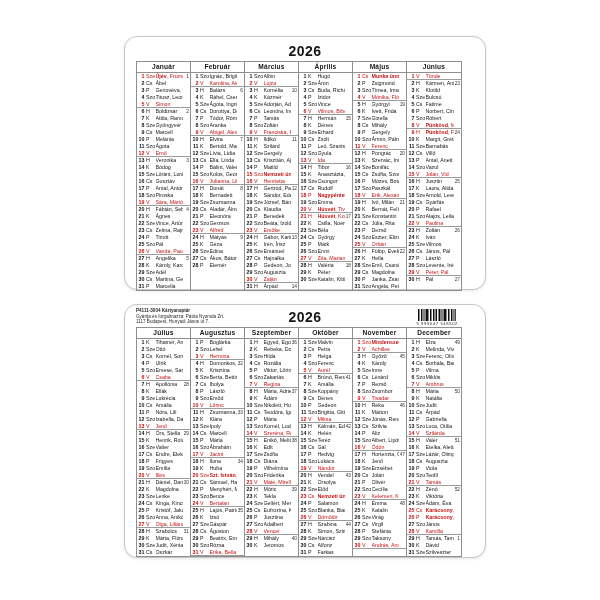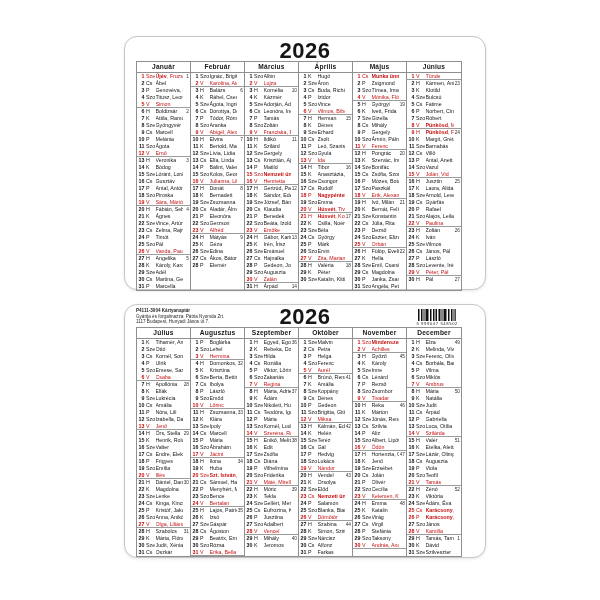--- a/index.html
+++ b/index.html
@@ -4,21 +4,21 @@
 <style>
   html,body{margin:0;padding:0;background:#fff;}
   .page{position:relative;width:600px;height:600px;background:#fff;overflow:hidden;
         font-family:"Liberation Sans",sans-serif;color:#161616;}
   .card{position:absolute;left:124px;width:362px;height:254px;background:#fff;
         border:1px solid #c6c6c6;border-radius:13px;box-sizing:border-box;
         box-shadow:0 1px 3px rgba(0,0,0,.10);}
   .card-top{top:36px;}
   .card-bottom{top:304px;}
   .year-title{position:absolute;left:0;right:0;text-align:center;font-weight:bold;
-        font-size:22px;line-height:18px;letter-spacing:.5px;}
+        font-size:14px;line-height:18px;letter-spacing:.5px;}
   .card-top .year-title{top:5px;}
   .card-bottom .year-title{top:3px;}
   .pub{position:absolute;left:11px;top:3px;font-size:4.6px;line-height:5.7px;color:#2a2a2a;}
   .pub .l1{font-weight:bold;}
   .barcode{position:absolute;right:29px;top:4px;width:38px;height:12px;}
   .barcode-digits{position:absolute;right:27px;top:16px;font-size:4.2px;letter-spacing:.6px;color:#2a2a2a;}
   .grid{position:absolute;left:11px;width:326px;display:flex;border:1px solid #8f8f8f;box-sizing:border-box;}
   .card-top .grid{top:24px;}
   .card-bottom .grid{top:22px;}
   .mcol{width:54px;box-sizing:border-box;border-right:1px solid #8f8f8f;}

